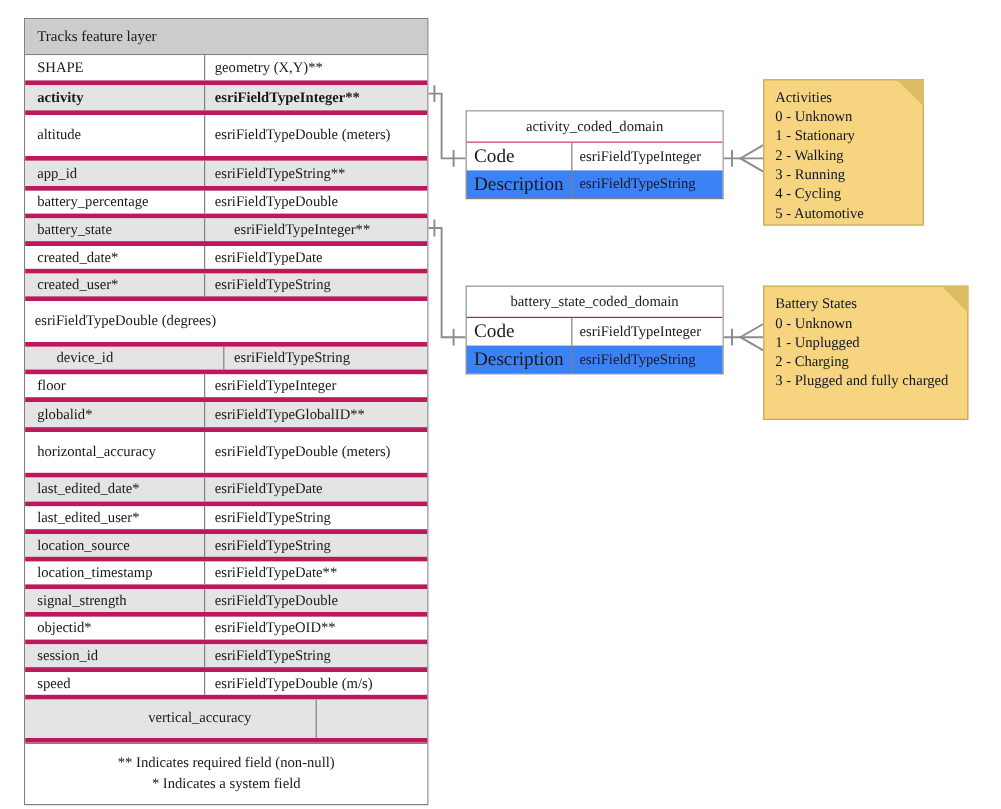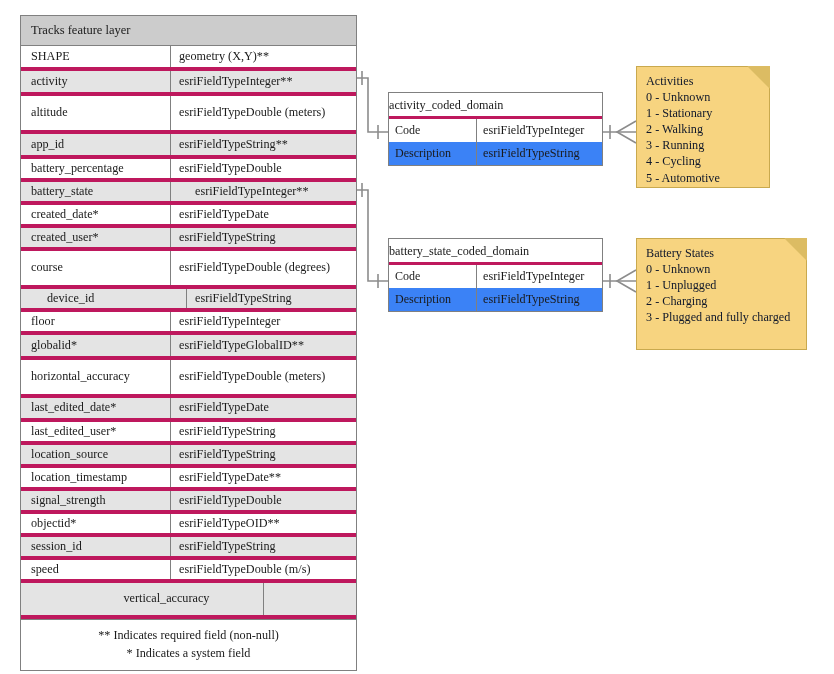--- a/index.html
+++ b/index.html
@@ -82,42 +82,43 @@
     padding: 7px 0 8px 0;
     line-height: 1.45;
   }
 
   
   .domain-table { width: 215px; }
   .domain-table .dt-title {
     box-sizing: border-box;
     height: 26px;
     line-height: 25px;
-    background: #ffffff;
-    border-bottom: 3px solid #be185d;
+    text-align: center;
+    background: #ffffff;
+    border-bottom: 1px solid #be185d;
     font-size: 12.2px;
     white-space: nowrap;
   }
   .drow {
     display: flex;
     box-sizing: border-box;
     height: 23px;
     background: #ffffff;
     align-items: center;
   }
   .drow.alt { background: #3b82f6; justify-content: space-between; }
   .drow .dc1 {
     box-sizing: border-box;
     width: 88px;
     height: 100%;
     display: flex;
     align-items: center;
     padding-left: 6px;
     border-right: 1px solid #808080;
-    font-size: 12px;
+    font-size: 16px;
     white-space: nowrap;
   }
   .drow .dc2 {
     box-sizing: border-box;
     flex: 1;
     height: 100%;
     display: flex;
     align-items: center;
     padding-left: 6px;
     font-size: 12.2px;
@@ -187,21 +188,21 @@
   <polyline points="636,270 617,281 636,292"></polyline>
 </svg>
 
 <div class="box" id="feature-table">
   <div class="tbl-title">Tracks feature layer</div>
   <div class="rows" id="feature-rows">
       <div class="frow" style="height: 25px;">
         <div class="c1">SHAPE</div>
         <div class="c2">geometry (X,Y)**</div>
       </div>
-      <div class="frow alt" style="height: 25px;">
+      <div class="frow alt" style="height: 25px; font-weight: bold;">
         <div class="c1">activity</div>
         <div class="c2">esriFieldTypeInteger**</div>
       </div>
       <div class="frow" style="height: 38px;">
         <div class="c1">altitude</div>
         <div class="c2">esriFieldTypeDouble (meters)</div>
       </div>
       <div class="frow alt" style="height: 25px;">
         <div class="c1">app_id</div>
         <div class="c2">esriFieldTypeString**</div>
@@ -216,21 +217,20 @@
       </div>
       <div class="frow" style="height: 23px;">
         <div class="c1">created_date*</div>
         <div class="c2">esriFieldTypeDate</div>
       </div>
       <div class="frow alt" style="height: 23px;">
         <div class="c1">created_user*</div>
         <div class="c2">esriFieldTypeString</div>
       </div>
       <div class="frow" style="height: 38px;">
-        <div class="c1">course</div>
         <div class="c2">esriFieldTypeDouble (degrees)</div>
       </div>
       <div class="frow alt" style="height: 23px; padding-left: 16px;">
         <div class="c1">device_id</div>
         <div class="c2">esriFieldTypeString</div>
       </div>
       <div class="frow" style="height: 23px;">
         <div class="c1">floor</div>
         <div class="c2">esriFieldTypeInteger</div>
       </div>

